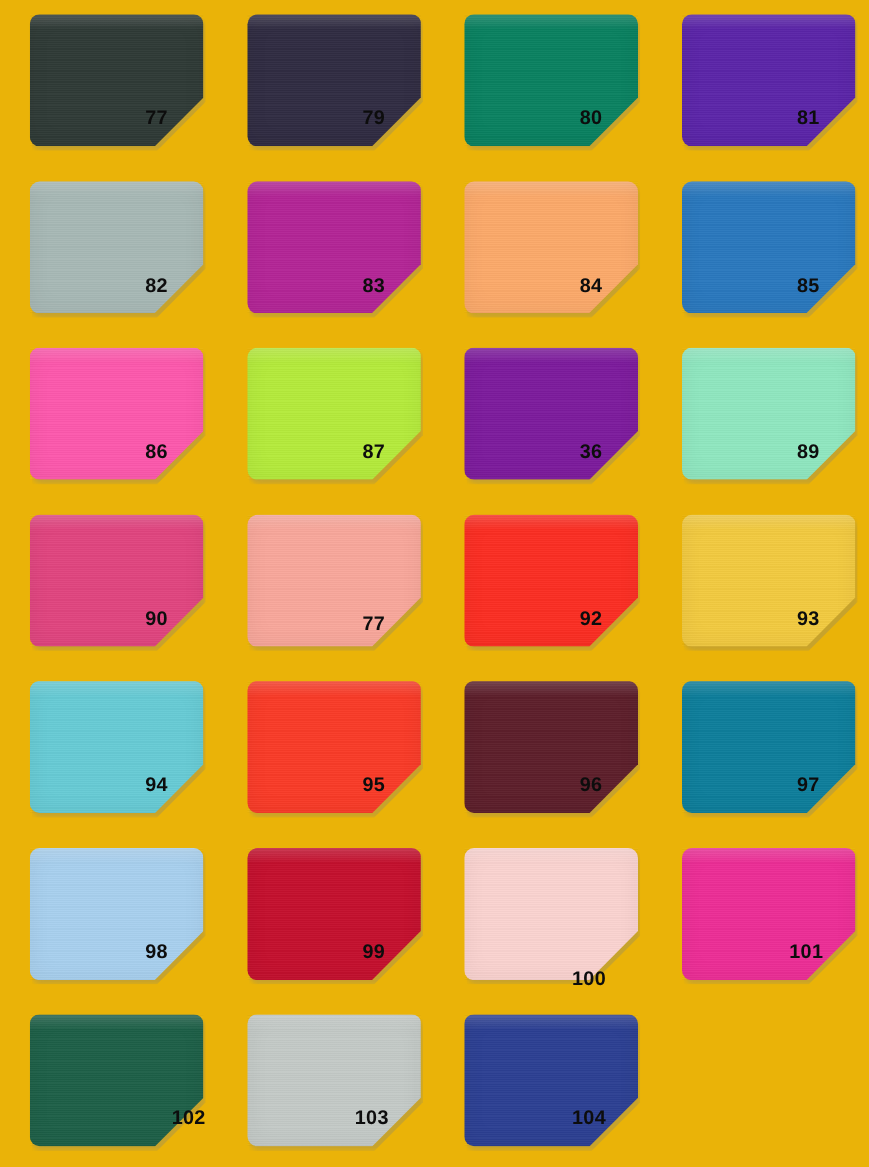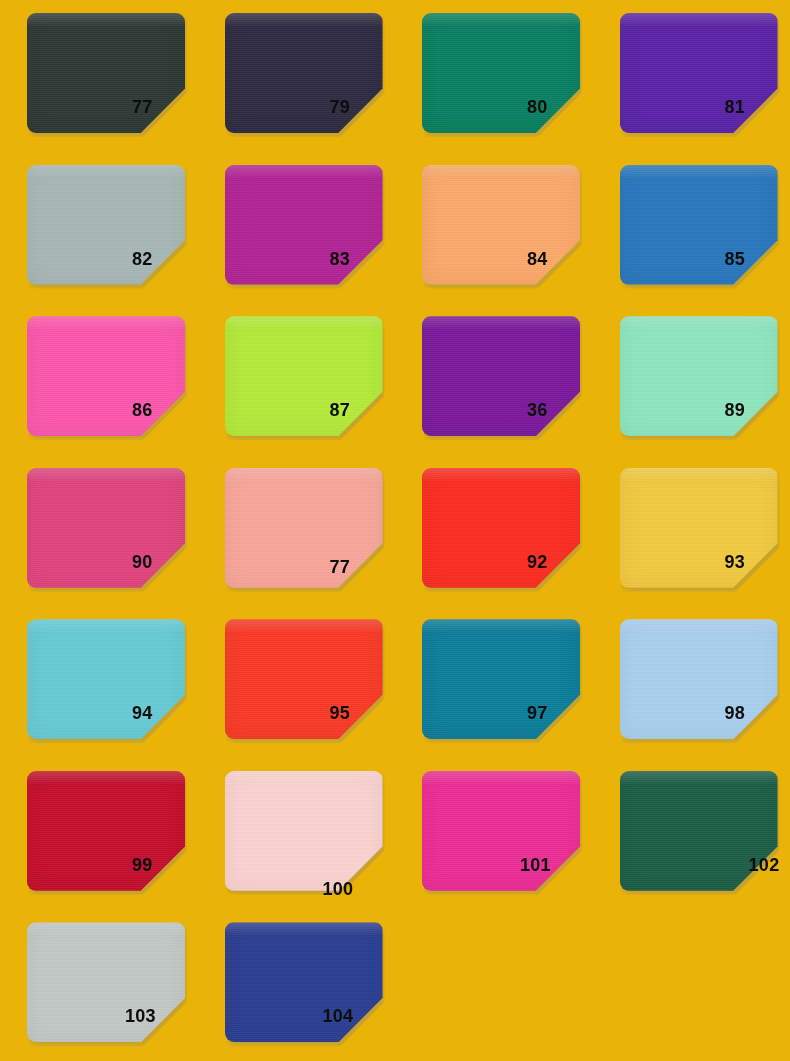--- a/index.html
+++ b/index.html
@@ -286,20 +286,29 @@
           <div class="chip-shadow"></div>
           <div class="chip" style="background-color: rgb(249, 59, 40);">
             <div class="chip-top-sheen"></div>
           </div>
         </div>
         <div class="chip-number" style="color: rgb(13, 13, 13);">95</div>
       </div>
       <div class="swatch-cell">
         <div class="chip-wrap">
           <div class="chip-shadow"></div>
+          <div class="chip" style="background-color: rgb(93, 31, 43);">
+            <div class="chip-top-sheen"></div>
+          </div>
+        </div>
+        <div class="chip-number" style="color: rgb(13, 13, 13);">96</div>
+      </div>
+      <div class="swatch-cell">
+        <div class="chip-wrap">
+          <div class="chip-shadow"></div>
           <div class="chip" style="background-color: rgb(14, 126, 155);">
             <div class="chip-top-sheen"></div>
           </div>
         </div>
         <div class="chip-number" style="color: rgb(13, 13, 13);">97</div>
       </div>
       <div class="swatch-cell">
         <div class="chip-wrap">
           <div class="chip-shadow"></div>
           <div class="chip" style="background-color: rgb(168, 208, 238);">

